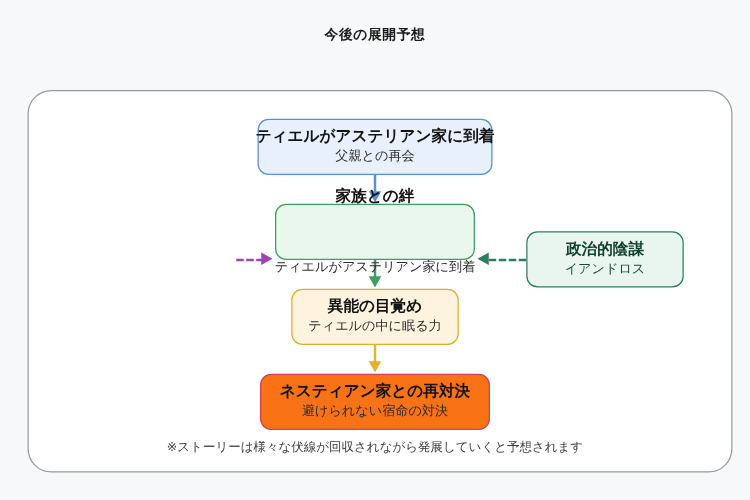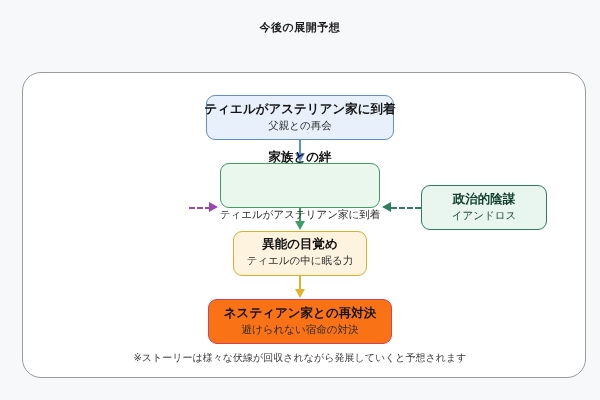--- a/index.html
+++ b/index.html
@@ -71,21 +71,21 @@
   #node-arrival {
     left: 183px; top: 22px; width: 188px; height: 45px;
     background: #e8f1fb; border-color: #5b8fd6;
   }
   #node-bond {
     left: 197px; top: 90px; width: 160px; height: 45px;
     background: #e9f7ec; border-color: #3f9e63; gap: 40px;
   }
   #node-power {
     left: 210px; top: 158px; width: 134px; height: 45px;
-    background: #fdf3df; border-color: #dfae2a; font-family: Liberation Mono, monospace;
+    background: #fdf3df; border-color: #dfae2a;
   }
   #node-rematch {
     left: 185px; top: 226px; width: 184px; height: 45px;
     background: #f97316; border-color: #cf4257;
   }
 
   
   #node-iandros {
     left: 40px; top: 112px; width: 124px; height: 45px;
     background: #f5e6f8; border-color: #9b46b0;

